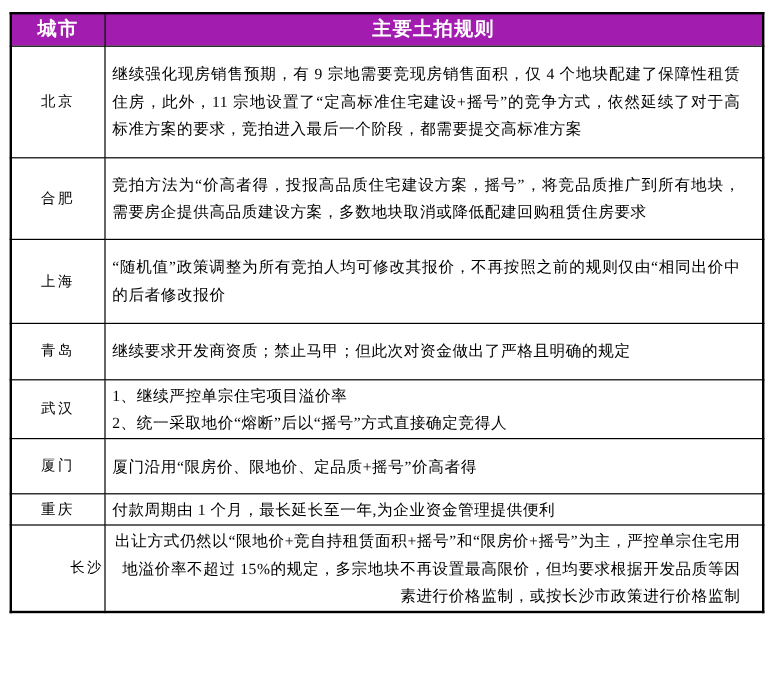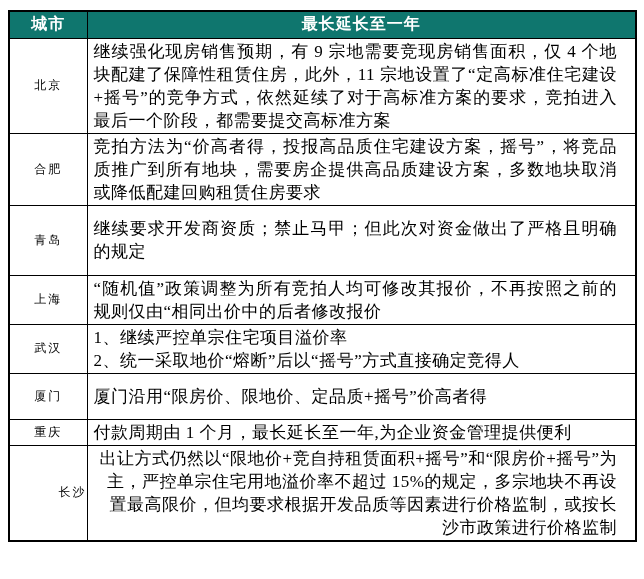--- a/index.html
+++ b/index.html
@@ -26,38 +26,38 @@
     border-collapse: collapse;
     border: 2px solid #000;
     table-layout: fixed;
   }
   table.land-table th,
   table.land-table td {
     border: 1px solid #000;
     vertical-align: middle;
   }
   th.hdr {
-    background: #0f766e;
+    background: #a21caf;
     color: #ffffff;
     font-weight: bold;
     font-size: 16px;
     height: 27px;
     text-align: center;
     letter-spacing: 1px;
   }
   col.city-col { width: 78px; }
   td.city {
     text-align: center;
     font-size: 12px;
     letter-spacing: 2px;
     padding: 0;
   }
   td.rule {
     padding: 1px 18px 1px 6px;
-    font-size: 17px;
+    font-size: 13px;
     line-height: 23px;
     text-align: justify;
     letter-spacing: 0.5px;
     white-space: pre-line;
     vertical-align: middle;
   }
   
   tbody tr:nth-child(1)  td { height: 93px; }
   tbody tr:nth-child(2)  td { height: 68px; }
   tbody tr:nth-child(3)  td { height: 70px; }
@@ -74,39 +74,39 @@
 
 <div class="page">
   <table class="land-table">
     <colgroup>
       <col class="city-col">
       <col>
     </colgroup>
     <thead>
       <tr>
         <th class="hdr">城市</th>
-        <th class="hdr">最长延长至一年</th>
+        <th class="hdr">主要土拍规则</th>
       </tr>
     </thead>
     <tbody>
       <tr>
         <td class="city">北京</td>
         <td class="rule">继续强化现房销售预期，有 9 宗地需要竞现房销售面积，仅 4 个地块配建了保障性租赁住房，此外，11 宗地设置了“定高标准住宅建设+摇号”的竞争方式，依然延续了对于高标准方案的要求，竞拍进入最后一个阶段，都需要提交高标准方案</td>
       </tr>
       <tr>
         <td class="city">合肥</td>
         <td class="rule">竞拍方法为“价高者得，投报高品质住宅建设方案，摇号”，将竞品质推广到所有地块，需要房企提供高品质建设方案，多数地块取消或降低配建回购租赁住房要求</td>
       </tr>
       <tr>
+        <td class="city">上海</td>
+        <td class="rule">“随机值”政策调整为所有竞拍人均可修改其报价，不再按照之前的规则仅由“相同出价中的后者修改报价</td>
+      </tr>
+      <tr>
         <td class="city">青岛</td>
         <td class="rule">继续要求开发商资质；禁止马甲；但此次对资金做出了严格且明确的规定</td>
-      </tr>
-      <tr>
-        <td class="city">上海</td>
-        <td class="rule">“随机值”政策调整为所有竞拍人均可修改其报价，不再按照之前的规则仅由“相同出价中的后者修改报价</td>
       </tr>
       <tr>
         <td class="city">武汉</td>
         <td class="rule">1、继续严控单宗住宅项目溢价率
 2、统一采取地价“熔断”后以“摇号”方式直接确定竞得人</td>
       </tr>
       <tr>
         <td class="city">厦门</td>
         <td class="rule">厦门沿用“限房价、限地价、定品质+摇号”价高者得</td>
       </tr>

